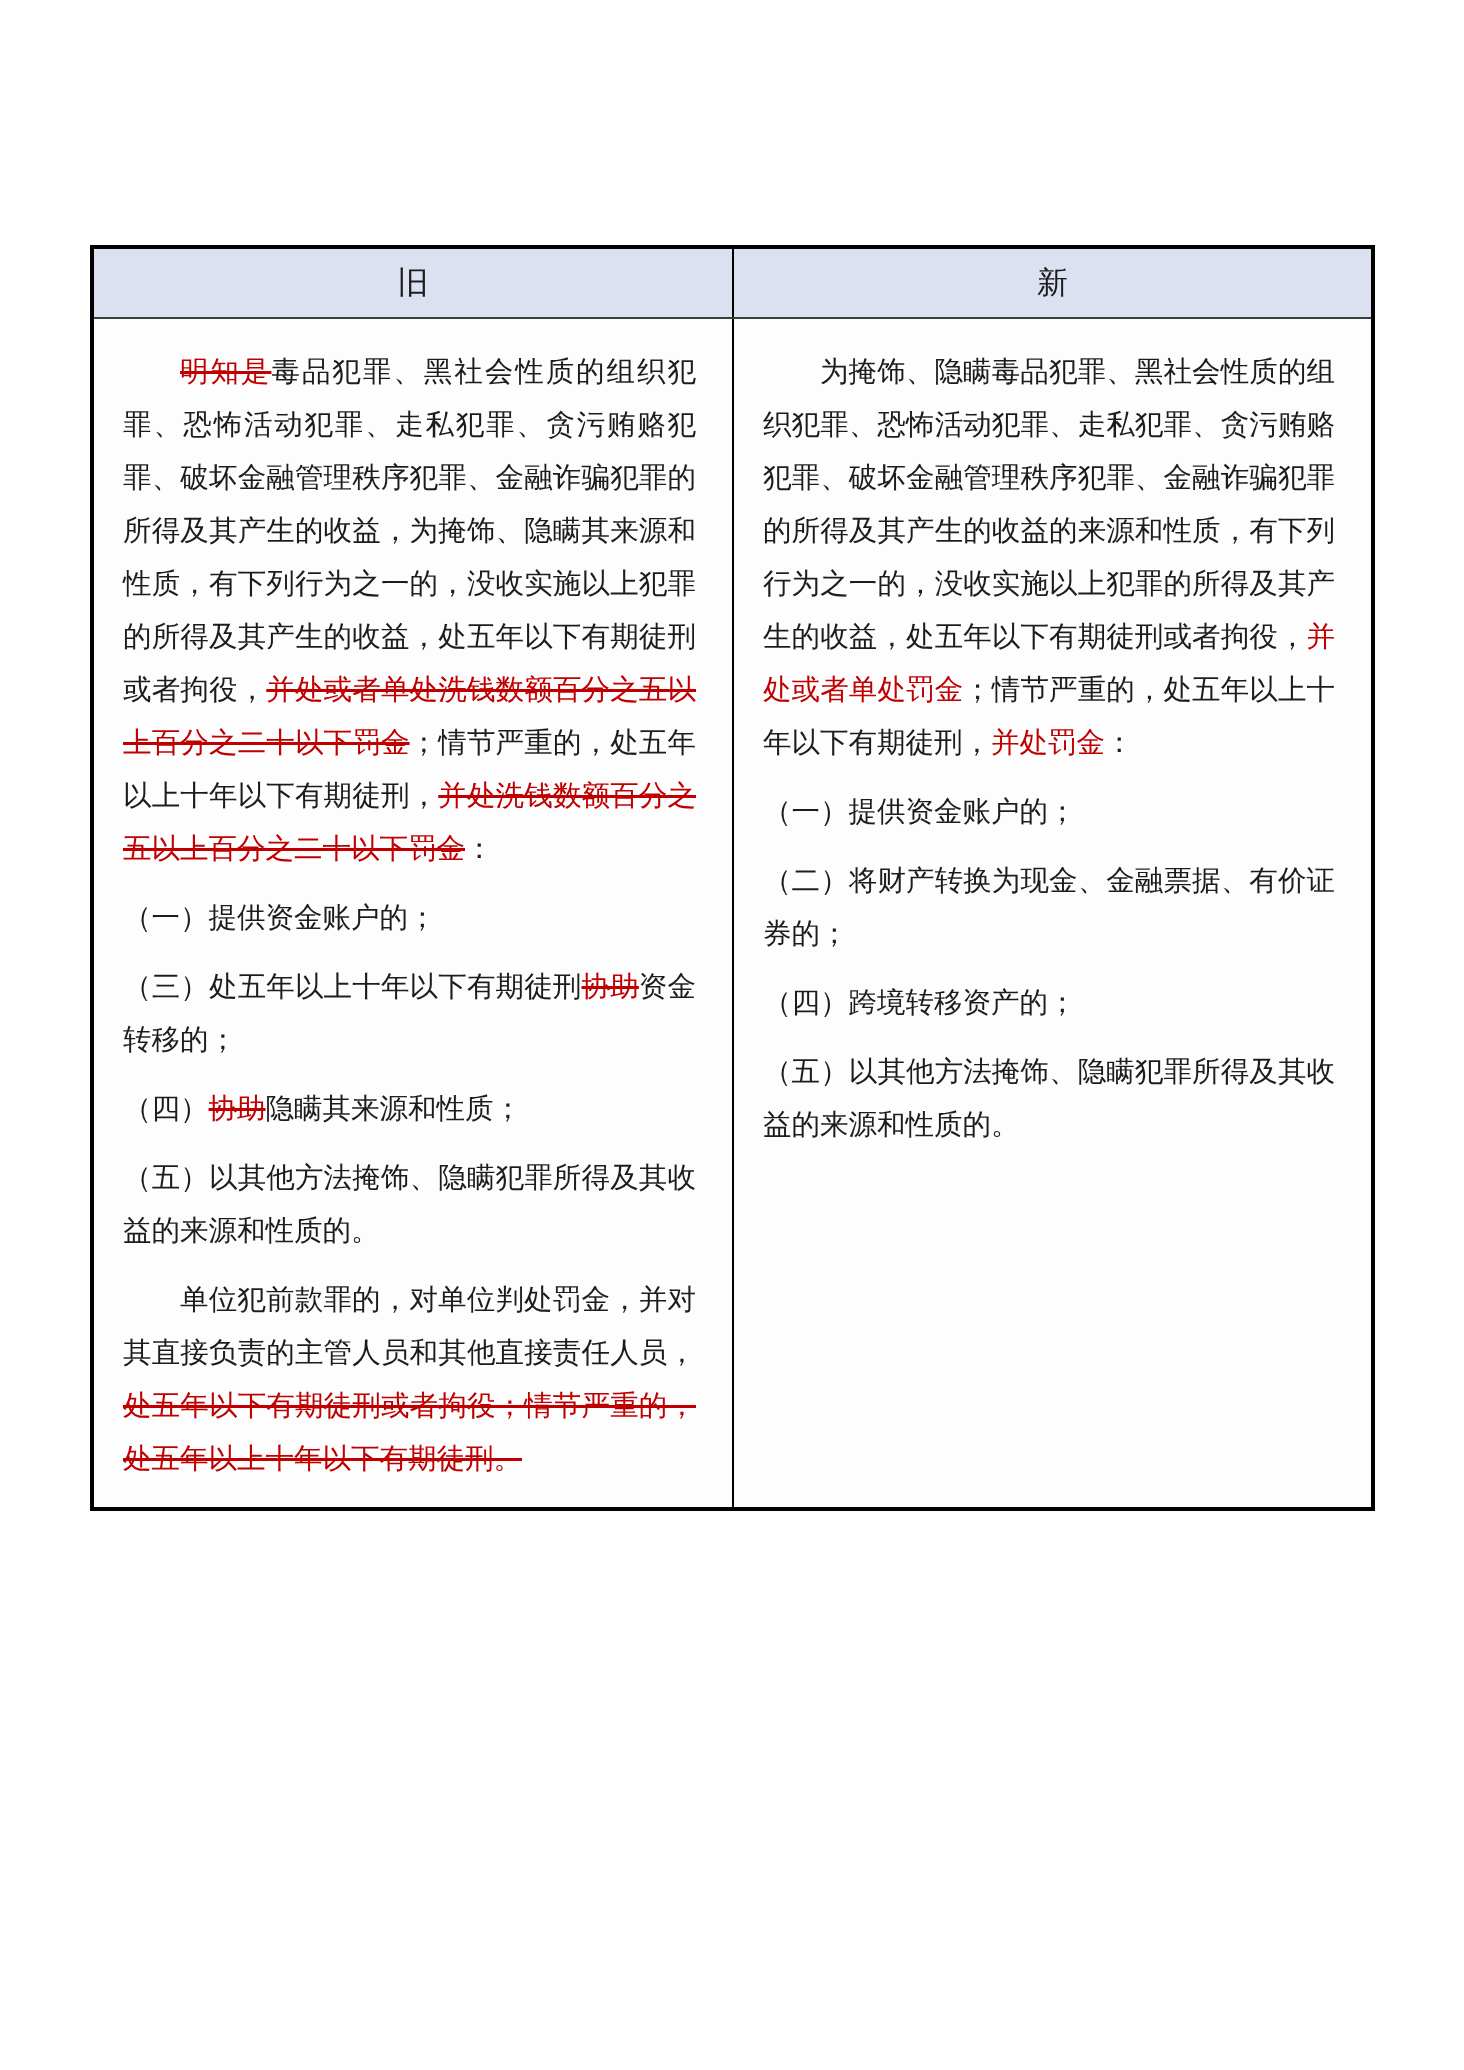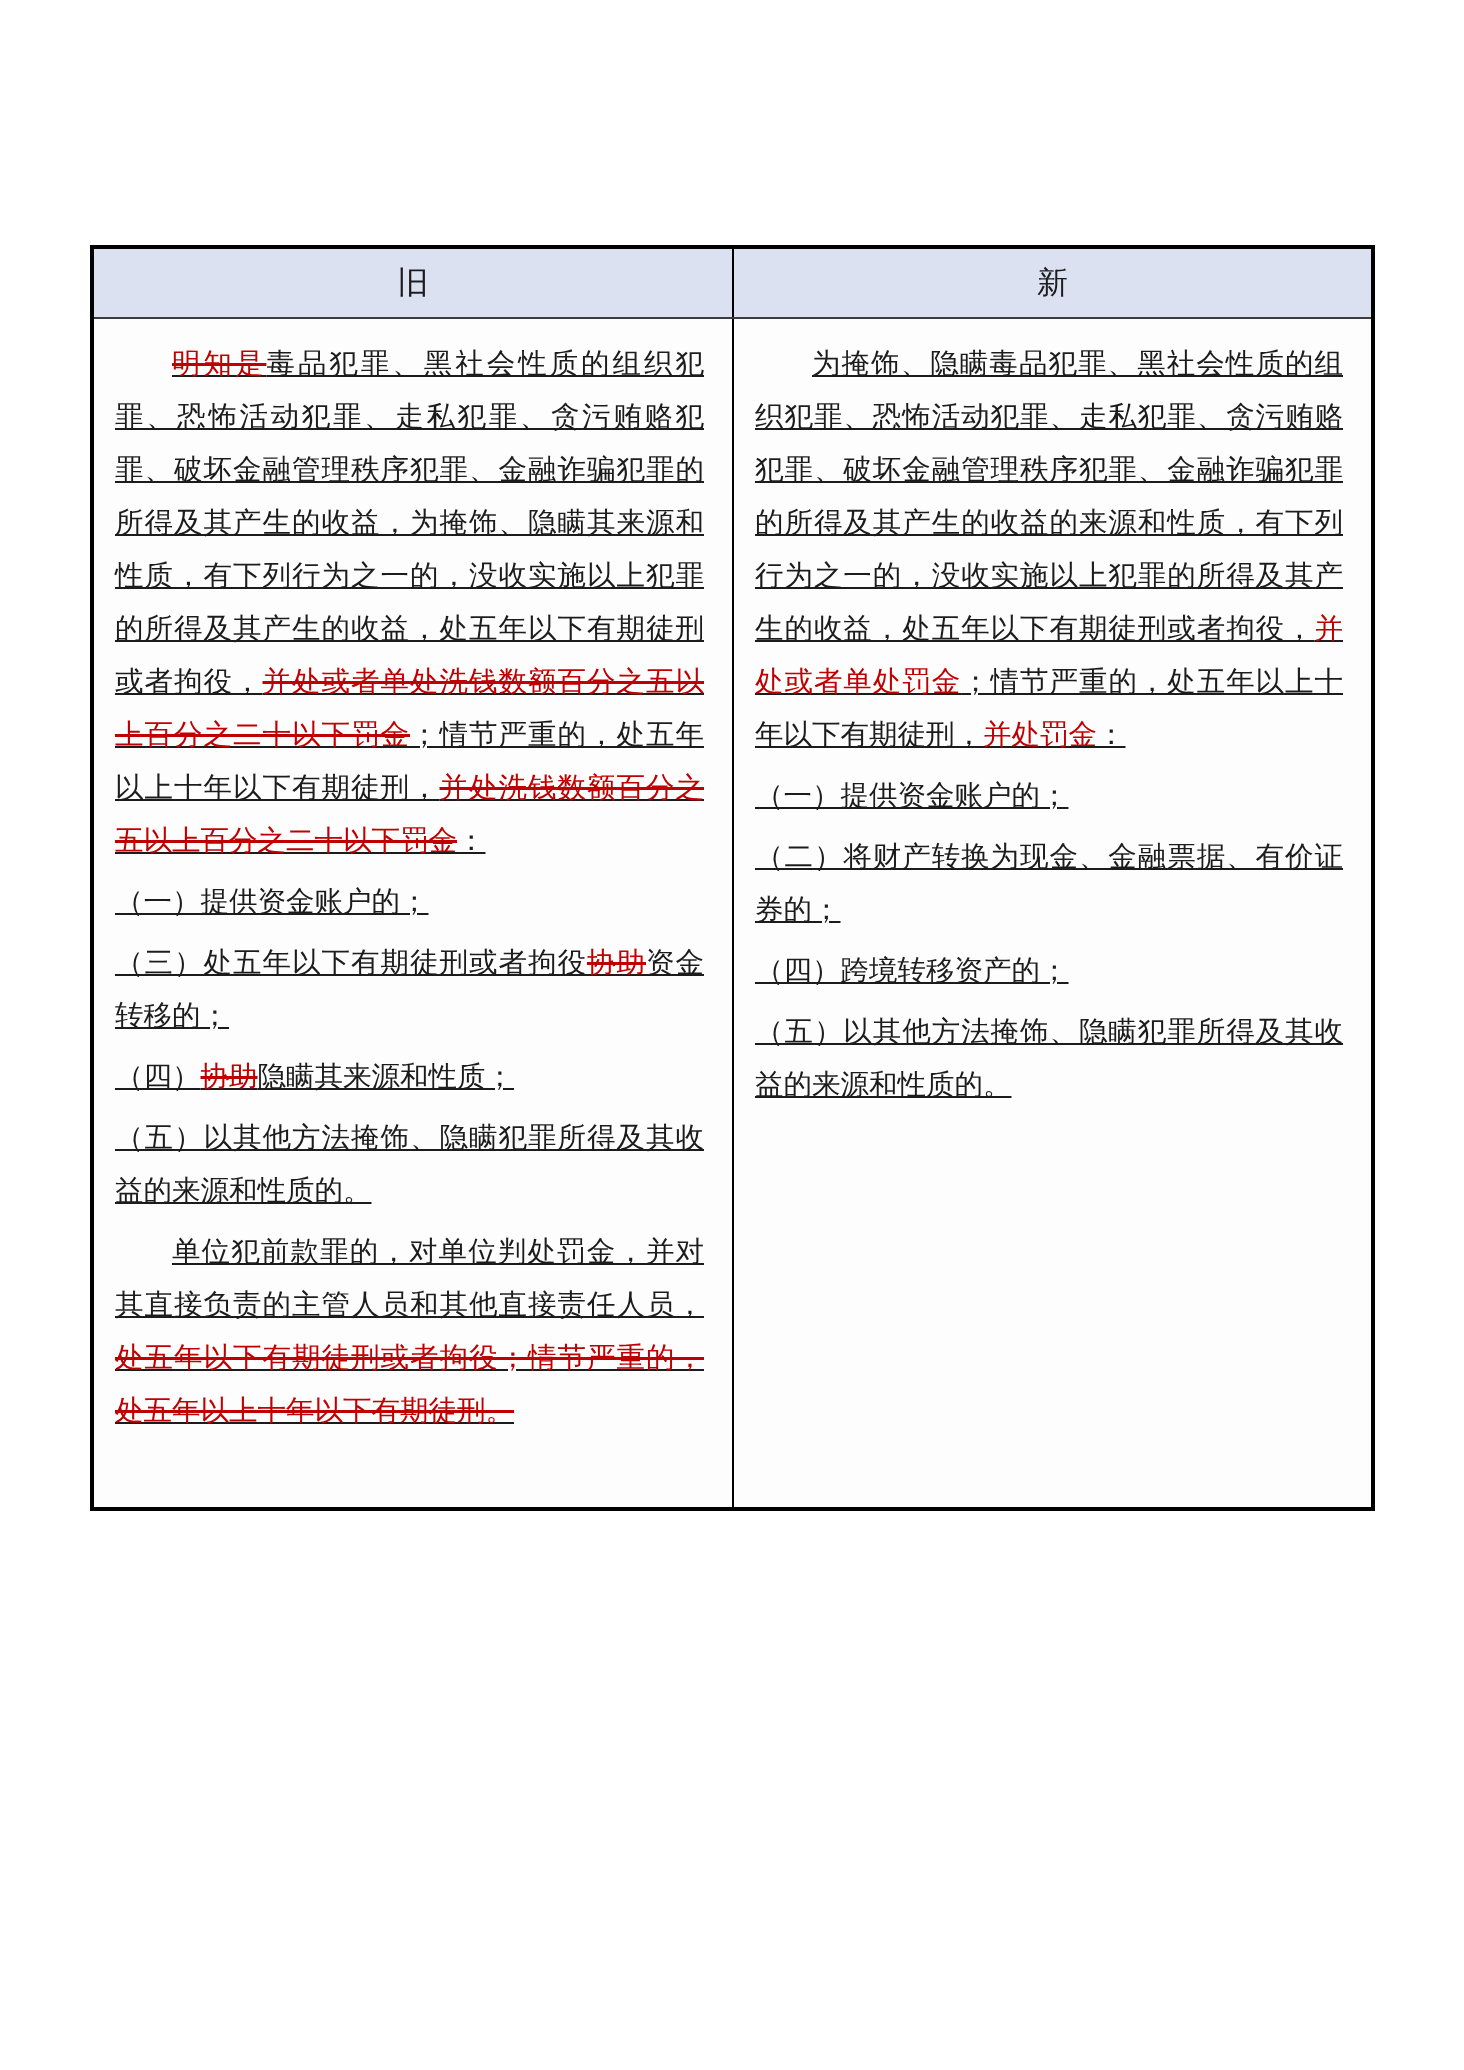--- a/index.html
+++ b/index.html
@@ -57,23 +57,22 @@
     padding: 10px 20px 0 13px;
     font-size: 28.5px;
     line-height: 53px;
     color: #1c1c1c;
     text-align: justify;
     text-align-last: left;
     box-sizing: border-box;
     overflow: hidden;
   }
   .bcell p {
-    margin: 8px;
+    margin: 16px;
     padding: 0;
-    text-decoration: underline;
   }
   .bcell p.indent {
     text-indent: 2em;
   }
   .run-del {
     color: var(--del-color, #c00000);
     text-decoration: line-through;
     text-decoration-thickness: 3px;
   }
   .run-add {
@@ -86,21 +85,21 @@
 <div class="page">
   <div class="cmp-table">
     <div class="thead">
       <div class="hcell col-left">旧</div>
       <div class="hcell col-right">新</div>
     </div>
     <div class="tbody">
       <div class="bcell col-left">
           <p class="indent"><span class="run-del">明知是</span><span class="run-normal">毒品犯罪、黑社会性质的组织犯罪、恐怖活动犯罪、走私犯罪、贪污贿赂犯罪、破坏金融管理秩序犯罪、金融诈骗犯罪的所得及其产生的收益，为掩饰、隐瞒其来源和性质，有下列行为之一的，没收实施以上犯罪的所得及其产生的收益，处五年以下有期徒刑或者拘役，</span><span class="run-del">并处或者单处洗钱数额百分之五以上百分之二十以下罚金</span><span class="run-normal">；情节严重的，处五年以上十年以下有期徒刑，</span><span class="run-del">并处洗钱数额百分之五以上百分之二十以下罚金</span><span class="run-normal">：</span></p>
           <p><span class="run-normal">（一）提供资金账户的；</span></p>
-          <p><span class="run-normal">（三）处五年以下有期徒刑或者拘役</span><span class="run-del">协助</span><span class="run-normal">资金转移的；</span></p>
+          <p><span class="run-normal">（三）处五年以上十年以下有期徒刑</span><span class="run-del">协助</span><span class="run-normal">资金转移的；</span></p>
           <p><span class="run-normal">（四）</span><span class="run-del">协助</span><span class="run-normal">隐瞒其来源和性质；</span></p>
           <p><span class="run-normal">（五）以其他方法掩饰、隐瞒犯罪所得及其收益的来源和性质的。</span></p>
           <p class="indent"><span class="run-normal">单位犯前款罪的，对单位判处罚金，并对其直接负责的主管人员和其他直接责任人员，</span><span class="run-del">处五年以下有期徒刑或者拘役；情节严重的，处五年以上十年以下有期徒刑。</span></p>
         </div>
       <div class="bcell col-right">
           <p class="indent"><span class="run-normal">为掩饰、隐瞒毒品犯罪、黑社会性质的组织犯罪、恐怖活动犯罪、走私犯罪、贪污贿赂犯罪、破坏金融管理秩序犯罪、金融诈骗犯罪的所得及其产生的收益的来源和性质，有下列行为之一的，没收实施以上犯罪的所得及其产生的收益，处五年以下有期徒刑或者拘役，</span><span class="run-add">并处或者单处罚金</span><span class="run-normal">；情节严重的，处五年以上十年以下有期徒刑，</span><span class="run-add">并处罚金</span><span class="run-normal">：</span></p>
           <p><span class="run-normal">（一）提供资金账户的；</span></p>
           <p><span class="run-normal">（二）将财产转换为现金、金融票据、有价证券的；</span></p>
           <p><span class="run-normal">（四）跨境转移资产的；</span></p>
           <p><span class="run-normal">（五）以其他方法掩饰、隐瞒犯罪所得及其收益的来源和性质的。</span></p>

